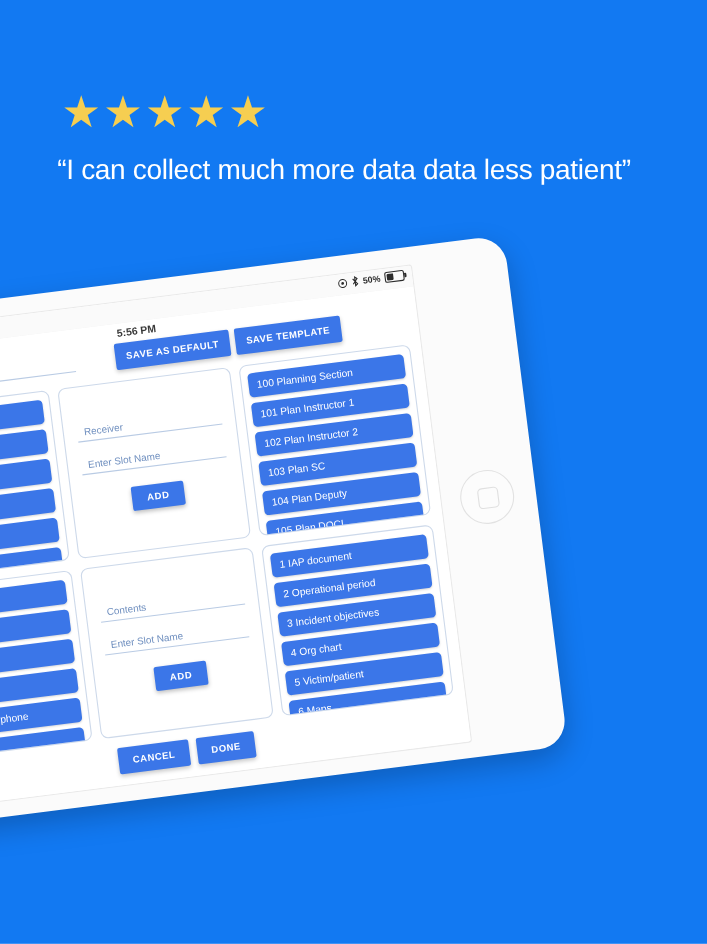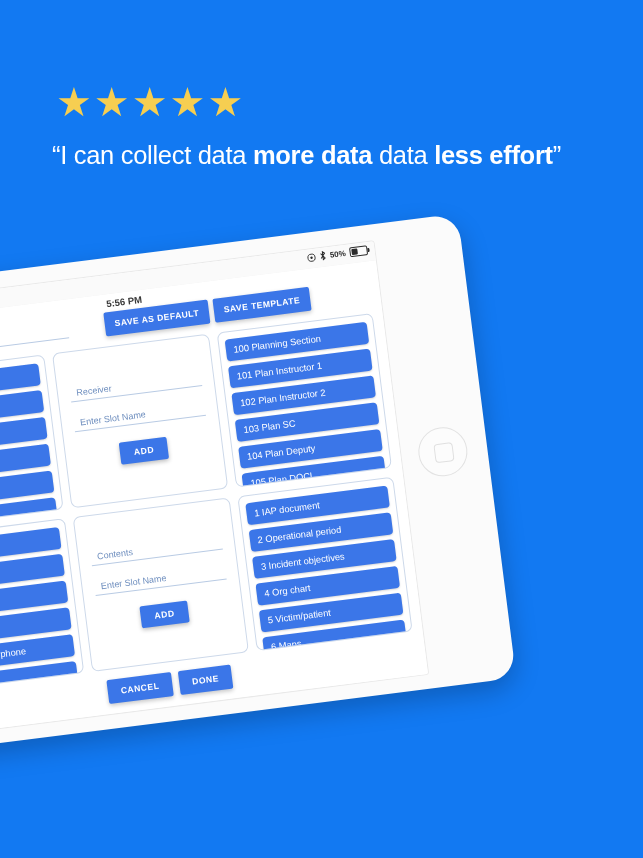--- a/index.html
+++ b/index.html
@@ -9,21 +9,21 @@
     font-family:"Liberation Sans","DejaVu Sans",sans-serif;
   }
 
   
   #promo{position:absolute;left:0;top:0;width:643px;height:260px;}
   #stars{position:absolute;left:56px;top:82px;font-size:40px;letter-spacing:2px;
          color:#F6CE51;line-height:1;white-space:nowrap;}
   #headline{position:absolute;left:52px;top:140px;width:560px;
             color:#ffffff;font-size:25.5px;line-height:1.25;white-space:nowrap;
             font-weight:400;letter-spacing:-0.3px;}
-  #headline b{font-weight:700;}
+  #headline b{font-weight:400;}
 
   
   #tablet-wrap{
     position:absolute;left:-120px;top:248px;width:640px;height:480px;
     transform:rotate(-7.2deg);transform-origin:50% 50%;
   }
   #tablet{
     position:absolute;left:0;top:0;width:610px;height:468px;
     background:#fbfbfb;border-radius:26px;
     box-shadow:0 10px 26px rgba(0,0,0,.22);
@@ -98,21 +98,21 @@
            padding:7px 13px;border-radius:2px;box-shadow:0 2px 4px rgba(0,0,0,.22);cursor:pointer;}
   #btn-cancel{left:190px;}
   #btn-done{left:262px;}
 </style>
 </head>
 <body>
 
 <div id="promo">
   <div id="stars">★★★★★</div>
   <div id="headline">
-    <span>“I can collect data </span><b>more data</b><span> data </span><b>less effort</b><span>”</span>
+    <span>“I can collect much </span><b>more data</b><span> data </span><b>less patient</b><span>”</span>
   </div>
 </div>
 
 <div id="tablet-wrap">
   <div id="tablet">
 
     <div id="home-btn">
         <i></i>
       </div>
 

